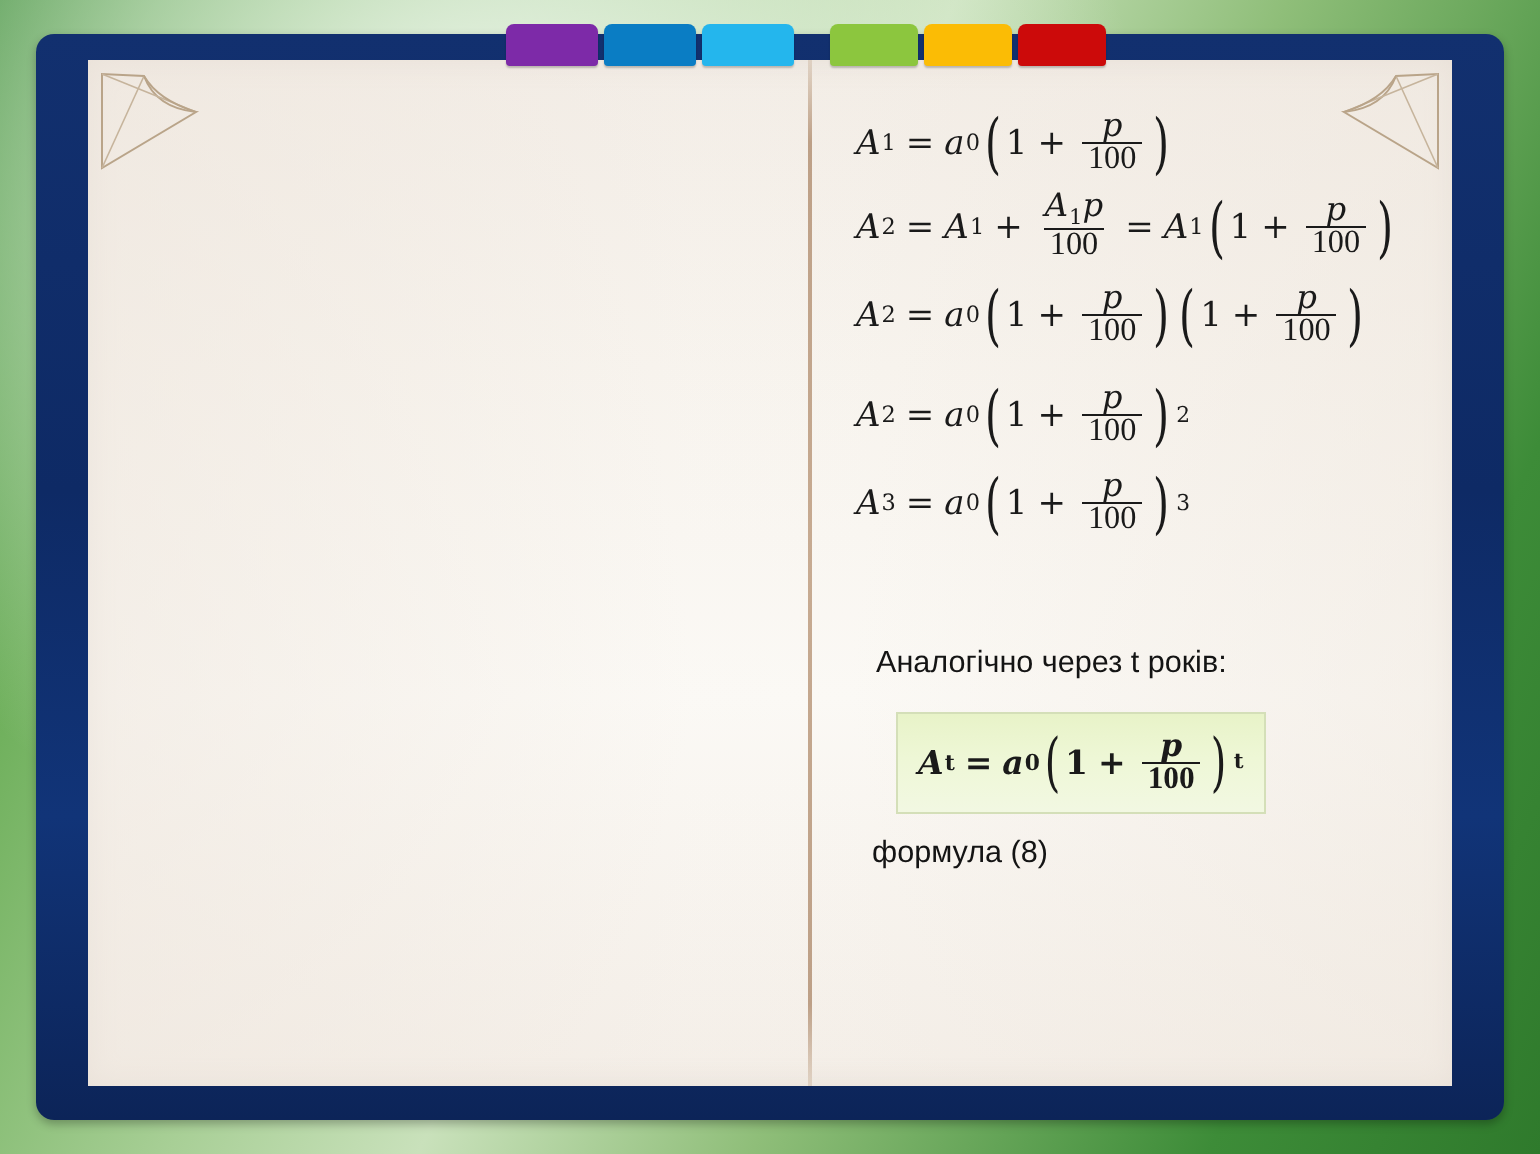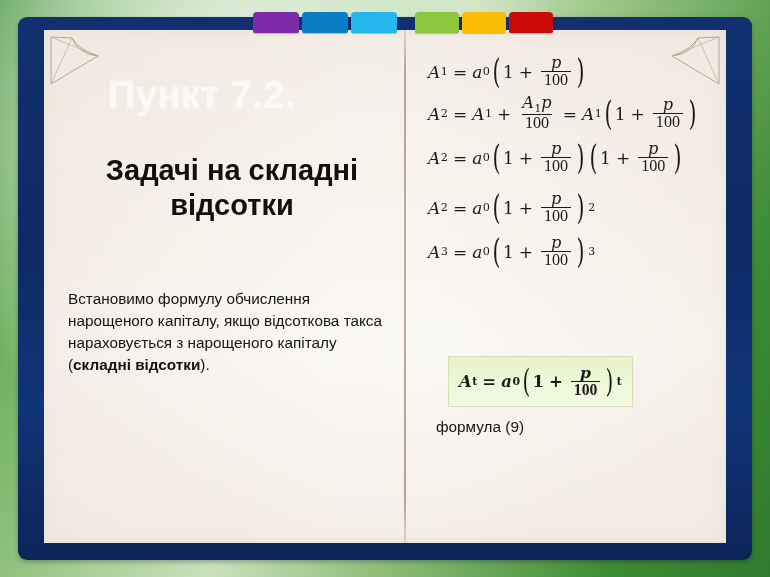--- a/index.html
+++ b/index.html
@@ -257,30 +257,20 @@
       </div>
       <div class="curl" id="curl-tr">
         <svg width="56" height="56" viewBox="0 0 56 56">
           <path d="M3 3 L3 50 L50 22 Q30 20 24 4 Z" fill="none" stroke="#b9a489" stroke-width="1"></path>
           <path d="M3 3 L50 22" fill="none" stroke="#c6b49c" stroke-width="0.8"></path>
           <path d="M3 50 L24 4" fill="none" stroke="#c6b49c" stroke-width="0.8"></path>
           <path d="M24 4 Q31 16 50 22" fill="none" stroke="#b9a489" stroke-width="1"></path>
         </svg>
       </div>
 
-      <div id="left-page" style="left:18px; top:16px;">
-
-        <div id="ghost-title">Пункт 7.2.</div>
-
-        <div id="main-heading">Задачі на складні відсотки</div>
-
-        <div id="body-paragraph">
-          <span>Встановимо формулу обчислення нарощеного капіталу, якщо відсоткова такса нараховується з нарощеного капіталу (</span><b>складні відсотки</b><span>).</span>
-        </div>
-      </div>
 
       <div id="right-page" style="left:372px; top:16px;">
 
         <div class="formula-row fr1">
           <span class="mi">A</span>
             <span class="sub">1</span>
           <span class="op">=</span>
           <span class="mi">a</span>
             <span class="sub">0</span>
           <span class="paren">(</span>
@@ -368,41 +358,42 @@
           <span>1</span>
           <span class="op">+</span>
           <span class="frac">
             <span class="num mi">p</span>
             <span class="den">100</span>
           </span>
           <span class="paren">)</span>
             <span class="sup">3</span>
         </div>
 
+        <div id="similar-text">Аналогічно через t років:</div>
 
         <div id="highlight-formula">
           <div class="formula-row">
             <span class="mi">A</span>
               <span class="sub">t</span>
             <span class="op">=</span>
             <span class="mi">a</span>
               <span class="sub">0</span>
             <span class="paren">(</span>
             <span>1</span>
             <span class="op">+</span>
             <span class="frac">
               <span class="num mi">p</span>
               <span class="den">100</span>
             </span>
             <span class="paren">)</span>
               <span class="sup mi">t</span>
           </div>
         </div>
 
-        <div id="formula-caption">формула (9)</div>
+        <div id="formula-caption">формула (8)</div>
       </div>
     </div>
   </div>
 
   <div id="tabs">
       <div class="tab" style="background: rgb(125, 42, 168); width: 46px;"></div>
       <div class="tab" style="background: rgb(10, 125, 196); width: 46px;"></div>
       <div class="tab gap-after" style="background: rgb(36, 182, 237); width: 46px;"></div>
       <div class="tab" style="background: rgb(140, 198, 62); width: 44px;"></div>
       <div class="tab" style="background: rgb(251, 188, 5); width: 44px;"></div>

